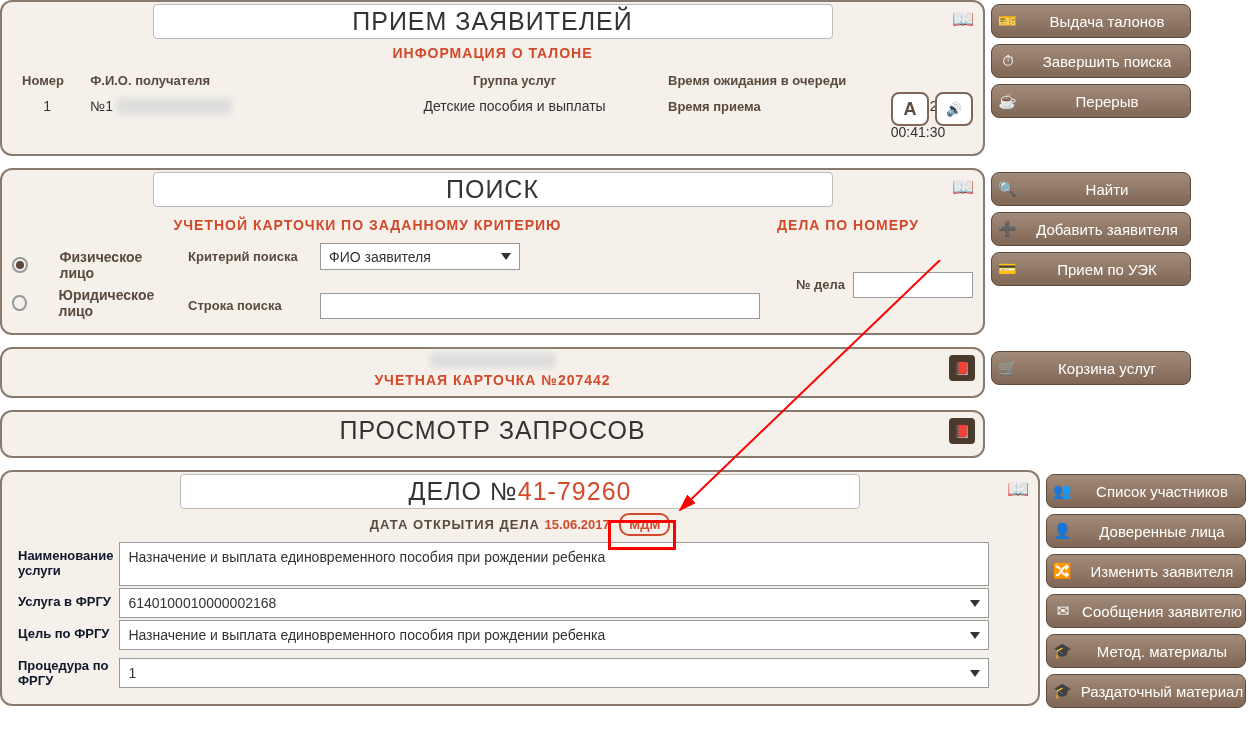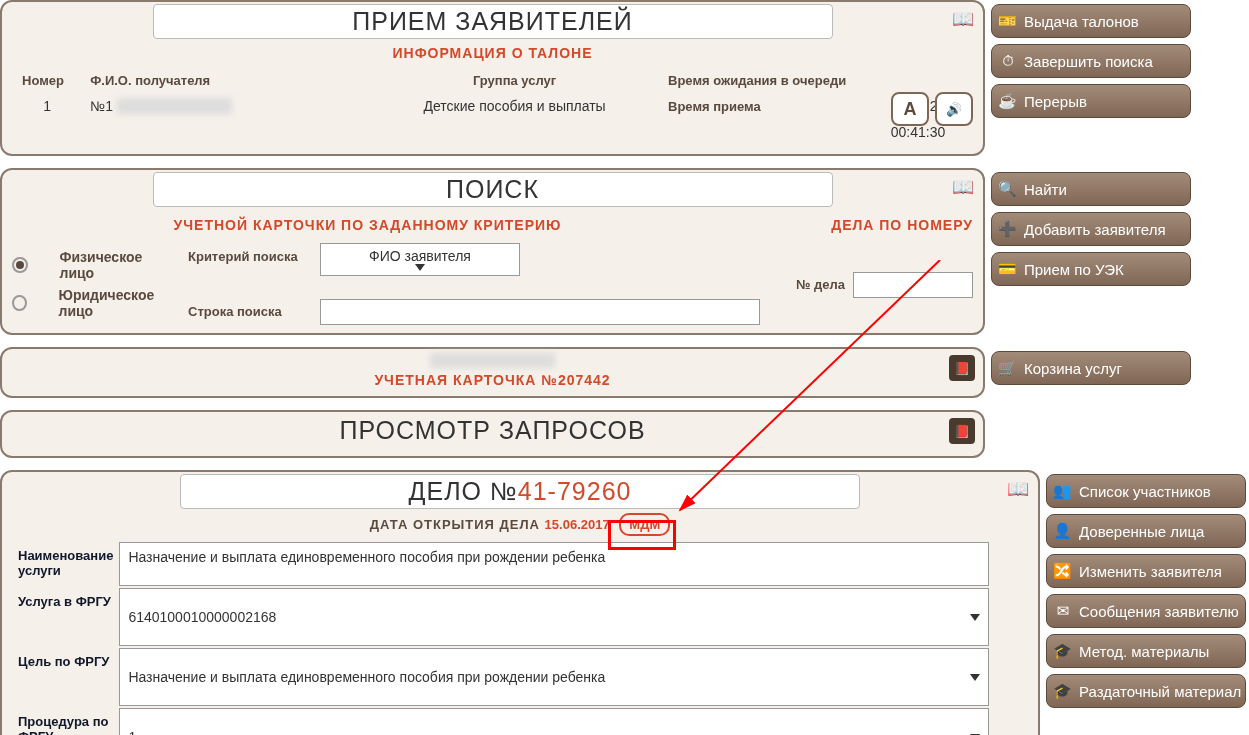--- a/index.html
+++ b/index.html
@@ -7,43 +7,43 @@
 .panel { border: 2px solid #8a7a6e; border-radius: 12px; background: #f5f0ea; margin-bottom: 12px; position: relative; }
 .panel-inner { padding: 4px 10px 8px; }
 .title-field { background: #fff; border: 1px solid #bbb; border-radius: 4px; padding: 2px 8px; display: inline-block; min-width: 680px; text-align: center; position: relative; top: -2px; }
 .title-text { font-size: 25px; font-weight: normal; letter-spacing: 1px; color: #333; }
 .sub-red { color: #d3492a; font-weight: bold; font-size: 14px; text-align: center; margin-top: 4px; letter-spacing: 1px; }
 .row { display: flex; align-items: flex-start; }
 .main-col { flex: 0 0 985px; }
 .side-col { flex: 0 0 255px; margin-left: 6px; }
 .btn { display: flex; align-items: center; background: linear-gradient(#a38b7a, #806755); color: #fff; border: 1px solid #5e4a3a; border-radius: 8px; height: 34px; width: 200px; margin-bottom: 6px; cursor: pointer; font-size: 15px; }
 .btn .icon-slot { width: 32px; display: flex; justify-content: center; }
-.btn .label-slot { flex: 1; text-align: left; }
+.btn .label-slot { flex: 1; text-align: center; }
 .icon-btn { background: #fff; border: 2px solid #806755; border-radius: 8px; width: 38px; height: 34px; display: flex; align-items: center; justify-content: center; cursor: pointer; color: #5e4a3a; }
 .book-icon { color: #4a3a2e; font-size: 18px; }
 .top-icons { position: absolute; right: 10px; top: 90px; display: flex; gap: 6px; }
 .corner-book { position: absolute; right: 8px; top: 6px; }
 .corner-dark { position: absolute; right: 8px; top: 6px; width: 26px; height: 26px; background: #4a3a2e; border-radius: 4px; display: flex; align-items: center; justify-content: center; color: #fff; }
 .info-table { width: 100%; margin-top: 6px; }
 .info-table th { font-size: 13px; font-weight: bold; color: #5a4a3e; text-align: left; padding: 4px 8px; }
 .info-table td { font-size: 14px; padding: 4px 8px; color: #333; }
 .blurred { filter: blur(3px); background: #ddd; color: #ddd; padding: 0 40px; }
 .radio-row { display: flex; align-items: center; margin: 6px 0; font-size: 14px; font-weight: bold; color: #5a4a3e; gap: 24px; }
 .radio-circle { width: 16px; height: 16px; border: 2px solid #999; border-radius: 50%; margin-right: 8px; display: inline-flex; align-items: center; justify-content: center; }
 .radio-circle.sel::after { content: ''; width: 8px; height: 8px; background: #5a4a3e; border-radius: 50%; }
 .search-grid { display: flex; gap: 12px; margin-top: 10px; }
 .search-left { flex: 0 0 164px; }
 .search-mid { flex: 1; }
 .search-right { flex: 0 0 190px; text-align: right; }
 .fld-label { font-size: 13px; font-weight: bold; color: #5a4a3e; margin: 6px 0; }
-.sel-field { background: #fff; border: 1px solid #999; padding: 4px 8px; width: 200px; display: flex; justify-content: space-between; align-items: center; font-size: 14px; flex-direction: column; }
+.sel-field { background: #fff; border: 1px solid #999; padding: 4px 8px; width: 200px; display: flex; justify-content: space-between; align-items: center; font-size: 14px; }
 .text-field { background: #fff; border: 1px solid #999; padding: 4px 8px; width: 440px; height: 26px; }
 .small-input { background: #fff; border: 1px solid #999; width: 120px; height: 26px; }
 .label-col { font-size: 13px; font-weight: bold; color: #0f172a; width: 100px; padding: 6px 4px; vertical-align: top; }
-.wide-sel { background: #fff; border: 1px solid #999; padding: 20px 8px; display: flex; justify-content: space-between; align-items: center; font-size: 14px; width: 870px; }
+.wide-sel { background: #fff; border: 1px solid #999; padding: 6px 8px; display: flex; justify-content: space-between; align-items: center; font-size: 14px; width: 870px; }
 .wide-area { background: #fff; border: 1px solid #999; padding: 6px 8px; font-size: 14px; width: 870px; height: 44px; }
 .triangle-down { width: 0; height: 0; border-left: 5px solid transparent; border-right: 5px solid transparent; border-top: 7px solid #333; }
 .case-num { color: #d3492a; }
 .mdm-badge { border: 2px solid #d3492a; border-radius: 10px; padding: 2px 8px; color: #d3492a; font-weight: bold; font-size: 13px; margin-left: 6px; }
 .red-callout { position: absolute; border: 3px solid red; pointer-events: none; }
 svg.arrow { position: absolute; pointer-events: none; }
 .center-wrap { text-align: center; }
 </style>
 </head>
 <body>
@@ -115,21 +115,21 @@
   <div class="main-col">
     <div class="panel">
       <div class="panel-inner">
         <div class="center-wrap">
           <div class="title-field">
             <span class="title-text">ПОИСК</span>
           </div>
         </div>
         <div style="display:flex;margin-top:4px">
           <div class="sub-red" style="flex:1;text-align:center">УЧЕТНОЙ КАРТОЧКИ ПО ЗАДАННОМУ КРИТЕРИЮ</div>
-          <div class="sub-red" style="flex:0 0 250px;text-align:right">ДЕЛА ПО НОМЕРУ</div>
+          <div class="sub-red" style="flex:0 0 250px;text-align:center">ДЕЛА ПО НОМЕРУ</div>
         </div>
         <div class="search-grid">
           <div class="search-left">
             <div class="radio-row">
               <span class="radio-circle sel"></span>
               <span>Физическое лицо</span>
             </div>
             <div class="radio-row">
               <span class="radio-circle"></span>
               <span>Юридическое лицо</span>

